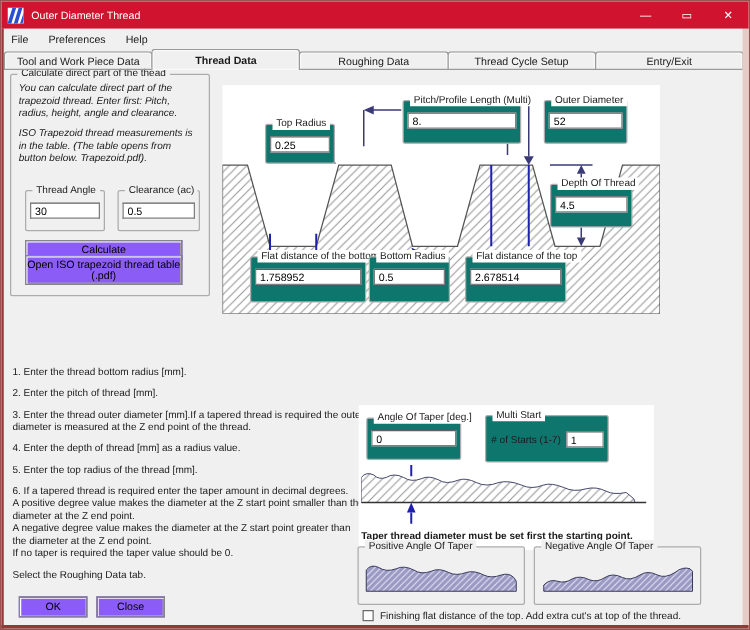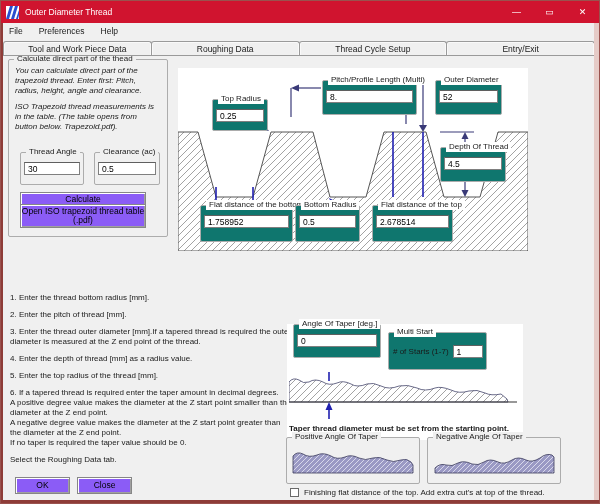--- a/index.html
+++ b/index.html
@@ -71,21 +71,21 @@
   #gb-flat-bottom  { left:22px;  top:137px; width:93px; height:37px; }
   #gb-bottom-radius{ left:117px; top:137px; width:65px; height:37px; }
   #gb-flat-top     { left:194px; top:137px; width:81px; height:37px; }
 
   
   #instructions { position:absolute; left:7px; top:237px; width:282px; }
   #instructions p { font-size:8px; line-height:1.25; margin-bottom:7px; white-space:pre-line; }
 
   
   #taper-panel { position:absolute; left:284px; top:268px; width:236px; height:116px; background:#fff; }
-  #gb-angle-taper { left:6px;  top:0; width:88px; height:34px;padding-left:46px; }
+  #gb-angle-taper { left:6px;  top:10px; width:76px; height:34px;padding-left:46px; }
   #gb-multi-start { left:101px; top:8px; width:99px; height:38px; }
   #multi-start-row { position:absolute; left:4px; top:12px; right:4px; display:flex; align-items:center; gap:4px; }
   #multi-start-row .lbl { font-size:8px; white-space:nowrap; }
   #multi-start-row input { position:static; width:30px; }
   #taper-svg { position:absolute; left:2px; top:48px; }
   #taper-note { position:absolute; left:2px; top:100px; font-size:8px; font-weight:bold; white-space:nowrap; }
 
   #gb-positive { left:283px; top:381px; width:134px; height:47px; }
   #gb-negative { left:424px; top:381px; width:134px; height:47px; }
   .thumb { position:absolute; left:4px; top:10px; }
@@ -116,20 +116,21 @@
 
   <div class="menubar">
     <span class="menu-item">File</span>
     <span class="menu-item">Preferences</span>
     <span class="menu-item">Help</span>
   </div>
 
   <div class="tabline"></div>
   <div class="tabstrip">
     <div class="tab">Tool and Work Piece Data</div>
+    <div class="tab active">Thread Data</div>
     <div class="tab">Roughing Data</div>
     <div class="tab">Thread Cycle Setup</div>
     <div class="tab">Entry/Exit</div>
   </div>
 
   <div class="content">
 
     <div class="gb" id="calc-box">
       <span class="legend">Calculate direct part of the thead</span>
       <p>You can calculate direct part of the trapezoid thread. Enter first: Pitch, radius, height, angle and clearance.</p>
@@ -242,21 +243,21 @@
       </div>
       <svg id="taper-svg" width="230" height="48" viewBox="0 0 230 48">
         <path d="M0,30 L0,10 Q4,5 10,8 Q14,12 20,10 Q26,6 34,10 Q40,14 48,11 Q54,8 62,12 Q68,16 78,12 Q84,10 92,14 Q100,18 110,14 Q118,12 128,16 Q136,20 146,16 Q152,14 162,18 Q170,22 180,19 Q188,17 196,21 Q202,24 212,22 L218,27 L219,30 Z" fill="url(#hatch)" stroke="#44456b" stroke-width="0.8"></path>
         <line x1="0" y1="30" x2="228" y2="30" stroke="#333" stroke-width="1.2"></line>
         <g stroke="#2020b0" stroke-width="1.6" fill="#2020b0">
           <line x1="40" y1="0" x2="40" y2="9"></line>
           <line x1="40" y1="47" x2="40" y2="38"></line>
           <polygon points="36.5,38 43.5,38 40,30" stroke="none"></polygon>
         </g>
       </svg>
-      <div id="taper-note">Taper thread diameter must be set from the starting point.</div>
+      <div id="taper-note">Taper thread diameter must be set first the starting point.</div>
     </div>
 
     <div class="gb" id="gb-negative">
       <span class="legend">Negative Angle Of Taper</span>
       <svg class="thumb" width="125" height="30" viewBox="0 0 125 30">
         <path d="M3,25 L3,20 Q8,15 14,17 Q20,19 26,15 Q32,12 40,16 Q46,18 52,14 Q58,10 66,14 Q72,17 80,12 Q86,8 94,12 Q100,15 108,10 Q114,5 120,7 L122,9 L122,25 Z" fill="url(#phatch)" stroke="#3a3a5c" stroke-width="0.8"></path>
       </svg>
     </div>
     <div class="gb" id="gb-positive">
       <span class="legend">Positive Angle Of Taper</span>

